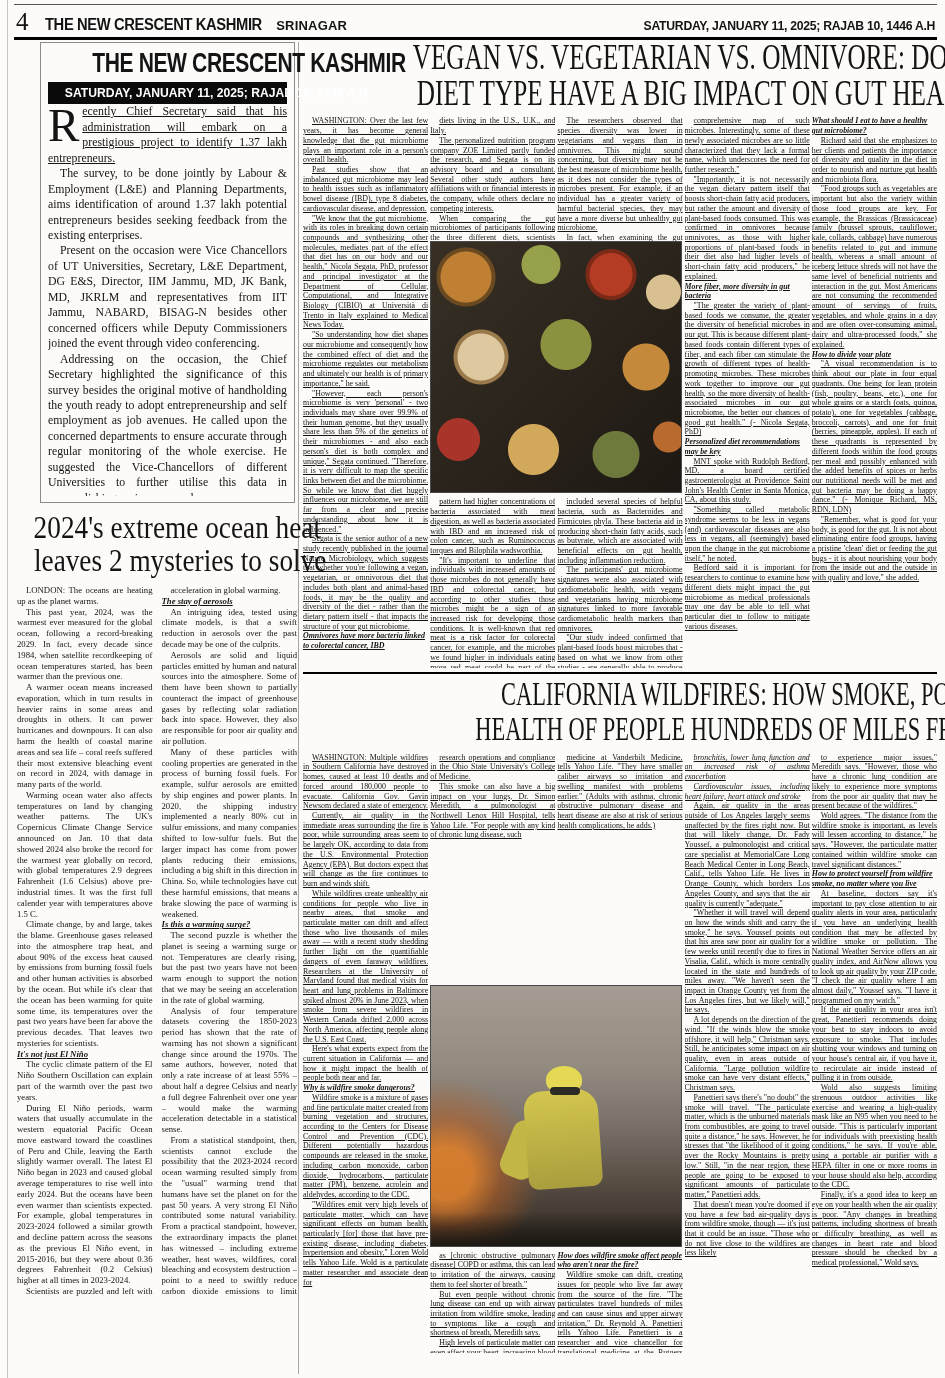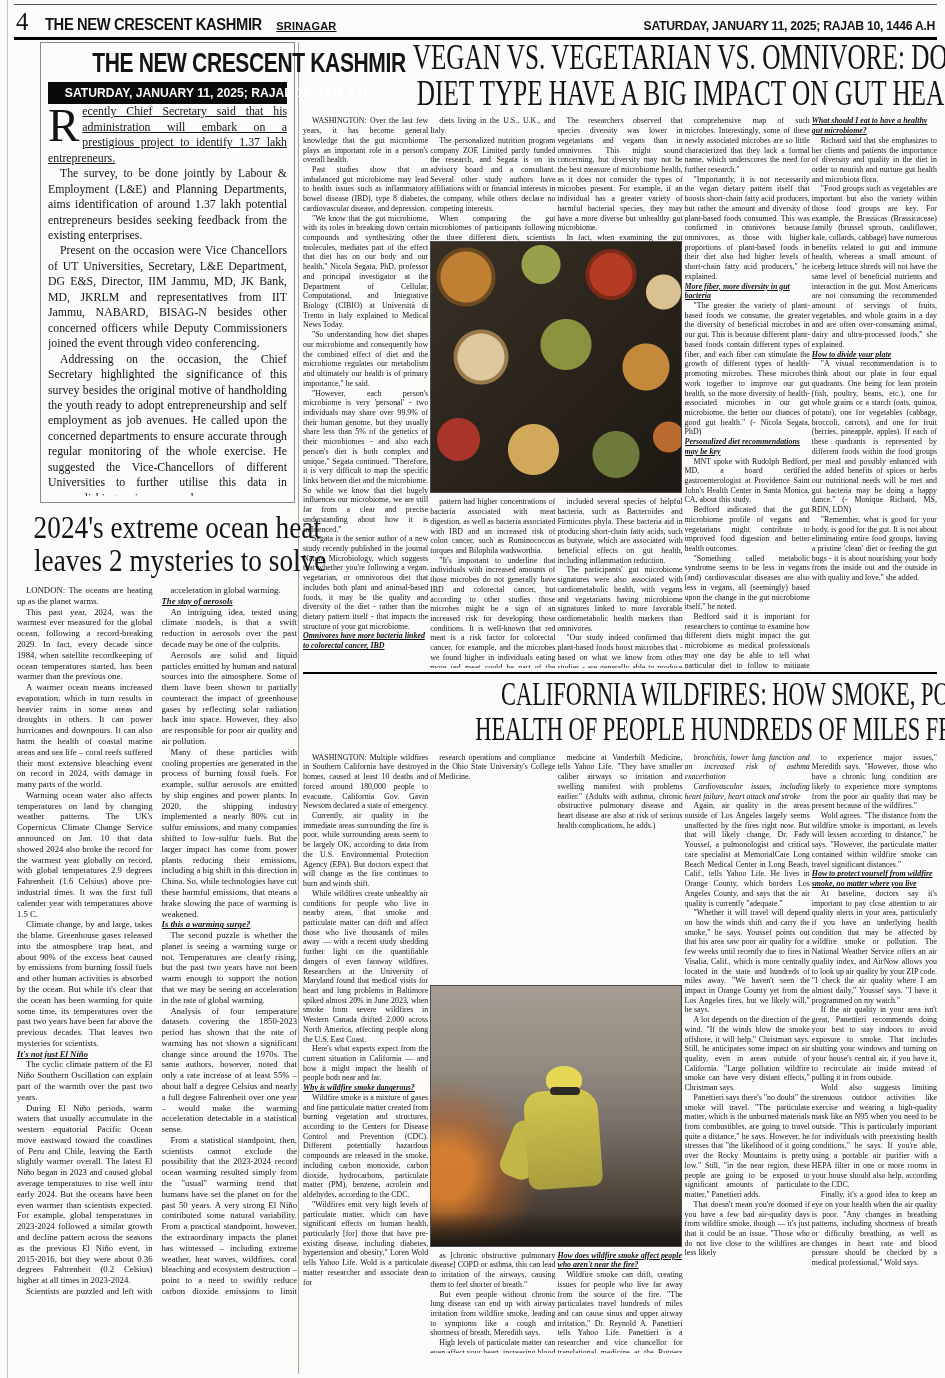--- a/index.html
+++ b/index.html
@@ -7,21 +7,21 @@
   body { width:945px; height:1378px; background:#ffffff; font-family:"Liberation Serif", serif; color:#141414; overflow:hidden; }
   .page { position:relative; width:945px; height:1378px; background:#fcfbf9; }
   .scan-edge { position:absolute; left:7px; top:0; bottom:0; width:1px; background:#c9c6c0; }
 
   
   .topbar { position:absolute; left:14px; right:8px; top:4px; }
   .rule-thin { border-top:1.5px solid #555; }
   .topbar-row { display:flex; align-items:baseline; padding:4px 2px 3px 2px; }
   .pagenum { font-size:25px; font-weight:normal; line-height:1; }
   .paper-name { font-family:"Liberation Sans",sans-serif; font-weight:bold; font-size:16px; letter-spacing:-0.4px; margin-left:16px; white-space:nowrap; transform:scaleX(.92); transform-origin:left; }
-  .city { font-family:"Liberation Sans",sans-serif; font-weight:bold; font-size:11px; margin-left:-4px; letter-spacing:0.2px;text-decoration:underline; }
+  .city { font-family:"Liberation Sans",sans-serif; font-weight:bold; font-size:13px; margin-left:-4px; letter-spacing:0.2px; }
   .top-date { margin-left:auto; font-family:"Liberation Sans",sans-serif; font-weight:bold; font-size:13px; letter-spacing:-0.3px; white-space:nowrap; transform:scaleX(.94); transform-origin:right; }
   .rule-thick { border-top:3.5px solid #000; }
 
   
   p.art { margin:0; text-align:justify; text-indent:9px; }
   p.subhead { font-style:italic; font-weight:bold; text-decoration:underline; text-indent:0; text-align:left; }
   p.ital { font-style:italic; text-indent:9px; }
   .condense { display:inline-block; white-space:nowrap; transform-origin:center; }
 
   
@@ -48,21 +48,21 @@
   .ocean-col p { font-size:8.7px; line-height:1.24; }
 
   
   .main { position:absolute; left:303px; top:40px; width:634px; }
   .big-head { text-align:center; font-weight:normal; line-height:1.02; margin:0; }
   .vegan-head { font-size:35px; margin-bottom:5px; }
   .vegan-head .condense { transform:scaleX(.72); }
   .wild-head { font-size:34px; margin:3px 0 6px; }
   .wild-head .condense { transform:scaleX(.66); }
 
-  .col-body { position:relative; display:grid; grid-template-columns:repeat(5,1fr); gap:2px; overflow:hidden; }
+  .col-body { position:relative; display:grid; grid-template-columns:repeat(5,1fr); gap:2px; overflow:hidden;text-decoration:underline; }
   .vegan-body { height:552px; }
   .wild-body { height:600px; }
   .col { overflow:hidden; }
   .col-body p { font-size:7.9px; line-height:1.23; }
   .v-top { height:125px; overflow:hidden; }
   .v-spacer { height:256px; }
   .w-top { height:232px; overflow:hidden; }
   .w-spacer { height:266px; }
 
   .section-rule { border-top:2.5px solid #000; margin:4px 0 3px; }
@@ -196,21 +196,20 @@
               <p class="art">"Our study indeed confirmed that plant-based foods boost microbes that - based on what we know from other studies - are generally able to produce immunomodulatory metabolites," Segata said. "While some of these microbes are relatively well known, others were previously unidentified or even completely unknown to microbiologists, and our study provides a much more</p>
             </div>
         </div>
         <div class="col">
             <p class="art">comprehensive map of such microbes. Interestingly, some of these newly associated microbes are so little characterized that they lack a formal name, which underscores the need for further research."</p>
             <p class="art">"Importantly, it is not necessarily the vegan dietary pattern itself that boosts short-chain fatty acid producers, but rather the amount and diversity of plant-based foods consumed. This was confirmed in omnivores because omnivores, as those with higher proportions of plant-based foods in their diet also had higher levels of short-chain fatty acid producers," he explained.</p>
             <p class="art subhead">More fiber, more diversity in gut bacteria</p>
             <p class="art">"The greater the variety of plant-based foods we consume, the greater the diversity of beneficial microbes in our gut. This is because different plant-based foods contain different types of fiber, and each fiber can stimulate the growth of different types of health-promoting microbes. These microbes work together to improve our gut health, so the more diversity of health-associated microbes in our gut microbiome, the better our chances of good gut health." (- Nicola Segata, PhD)</p>
             <p class="art subhead">Personalized diet recommendations may be key</p>
             <p class="art">MNT spoke with Rudolph Bedford, MD, a board certified gastroenterologist at Providence Saint John's Health Center in Santa Monica, CA, about this study.</p>
-            <p class="art">Bedford indicated that the gut microbiome profile of vegans and vegetarians might contribute to improved food digestion and better health outcomes.</p>
             <p class="art">"Something called metabolic syndrome seems to be less in vegans (and) cardiovascular diseases are also less in vegans, all (seemingly) based upon the change in the gut microbiome itself," he noted.</p>
             <p class="art">Bedford said it is important for researchers to continue to examine how different diets might impact the gut microbiome as medical professionals may one day be able to tell what particular diet to follow to mitigate various diseases.</p>
           </div>
         <div class="col">
             <p class="art subhead">What should I eat to have a healthy gut microbiome?</p>
             <p class="art">Richard said that she emphasizes to her clients and patients the importance of diversity and quality in the diet in order to nourish and nurture gut health and microbiota flora.</p>
             <p class="art">"Food groups such as vegetables are important but also the variety within those food groups are key. For example, the Brassicas (Brassicaceae) family (brussel sprouts, cauliflower, kale, collards, cabbage) have numerous benefits related to gut and immune health, whereas a small amount of iceberg lettuce shreds will not have the same level of beneficial nutrients and interaction in the gut. Most Americans are not consuming the recommended amount of servings of fruits, vegetables, and whole grains in a day and are often over-consuming animal, dairy and ultra-processed foods," she explained.</p>
             <p class="art subhead">How to divide your plate</p>
             <p class="art">"A visual recommendation is to think about our plate in four equal quadrants. One being for lean protein (fish, poultry, beans, etc.), one for whole grains or a starch (oats, quinoa, potato), one for vegetables (cabbage, broccoli, carrots), and one for fruit (berries, pineapple, apples). If each of these quadrants is represented by different foods within the food groups per meal and possibly enhanced with the added benefits of spices or herbs our nutritional needs will be met and gut bacteria may be doing a happy dance." (- Monique Richard, MS, RDN, LDN)</p>
             <p class="art">"Remember, what is good for your body, is good for the gut. It is not about eliminating entire food groups, having a pristine 'clean' diet or feeding the gut bugs - it is about nourishing your body from the inside out and the outside in with quality and love," she added.</p>
@@ -232,20 +231,21 @@
             <p class="art">Currently, air quality in the immediate areas surrounding the fire is poor, while surrounding areas seem to be largely OK, according to data from the U.S. Environmental Protection Agency (EPA). But doctors expect that will change as the fire continues to burn and winds shift.</p>
             <p class="art">While wildfires create unhealthy air conditions for people who live in nearby areas, that smoke and particulate matter can drift and affect those who live thousands of miles away — with a recent study shedding further light on the quantifiable dangers of even faraway wildfires. Researchers at the University of Maryland found that medical visits for heart and lung problems in Baltimore spiked almost 20% in June 2023, when smoke from severe wildfires in Western Canada drifted 2,000 across North America, affecting people along the U.S. East Coast.</p>
             <p class="art">Here's what experts expect from the current situation in California — and how it might impact the health of people both near and far.</p>
             <p class="art subhead">Why is wildfire smoke dangerous?</p>
             <p class="art">Wildfire smoke is a mixture of gases and fine particulate matter created from burning vegetation and structures, according to the Centers for Disease Control and Prevention (CDC). Different potentially hazardous compounds are released in the smoke, including carbon monoxide, carbon dioxide, hydrocarbons, particulate matter (PM), benzene, acrolein and aldehydes, according to the CDC.</p>
             <p class="art">"Wildfires emit very high levels of particulate matter, which can have significant effects on human health, particularly [for] those that have pre-existing disease, including diabetes, hypertension and obesity," Loren Wold tells Yahoo Life. Wold is a particulate matter researcher and associate dean for</p>
           </div>
         <div class="col">
           <div class="w-top">
               <p class="art">research operations and compliance in the Ohio State University's College of Medicine.</p>
+              <p class="art">This smoke can also have a big impact on your lungs, Dr. Simon Meredith, a pulmonologist at Northwell Lenox Hill Hospital, tells Yahoo Life. "For people with any kind of chronic lung disease, such</p>
             </div>
           <div class="w-spacer"></div>
           <div>
               <p class="art">as [chronic obstructive pulmonary disease] COPD or asthma, this can lead to irritation of the airways, causing them to feel shorter of breath."</p>
               <p class="art">But even people without chronic lung disease can end up with airway irritation from wildfire smoke, leading to symptoms like a cough and shortness of breath, Meredith says.</p>
               <p class="art">High levels of particulate matter can even affect your heart, increasing blood pressure and causing sudden cardiac events like a heart attack, Wold says. "Exposure to elevated particulate matter levels long term can cause changes in heart function similar to patients with heart disease," Wold says.</p>
             </div>
         </div>
         <div class="col">
           <div class="w-top">

